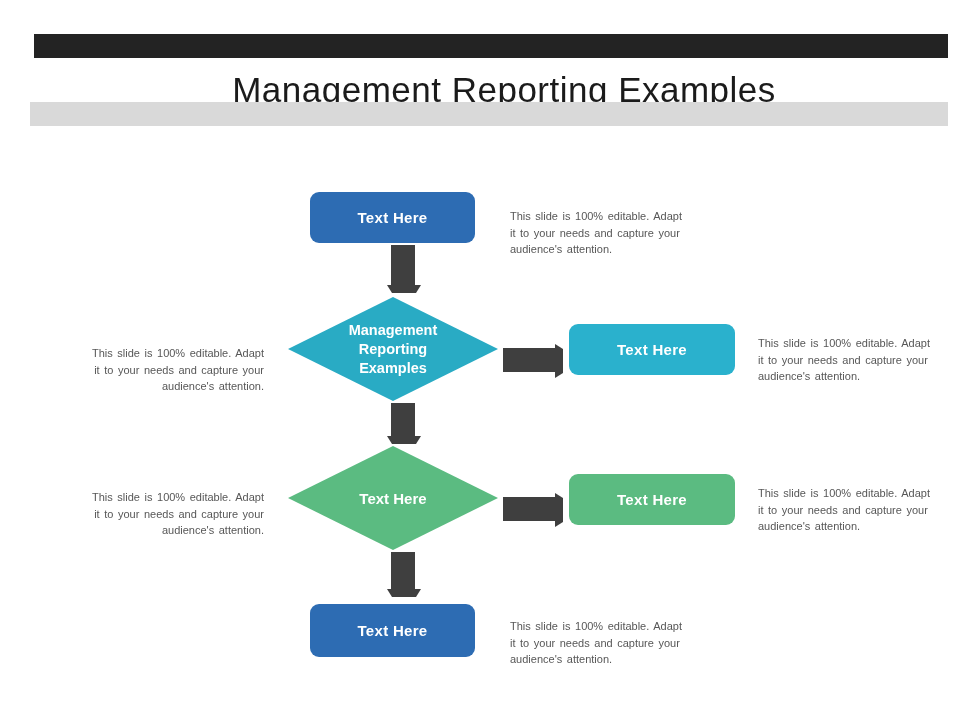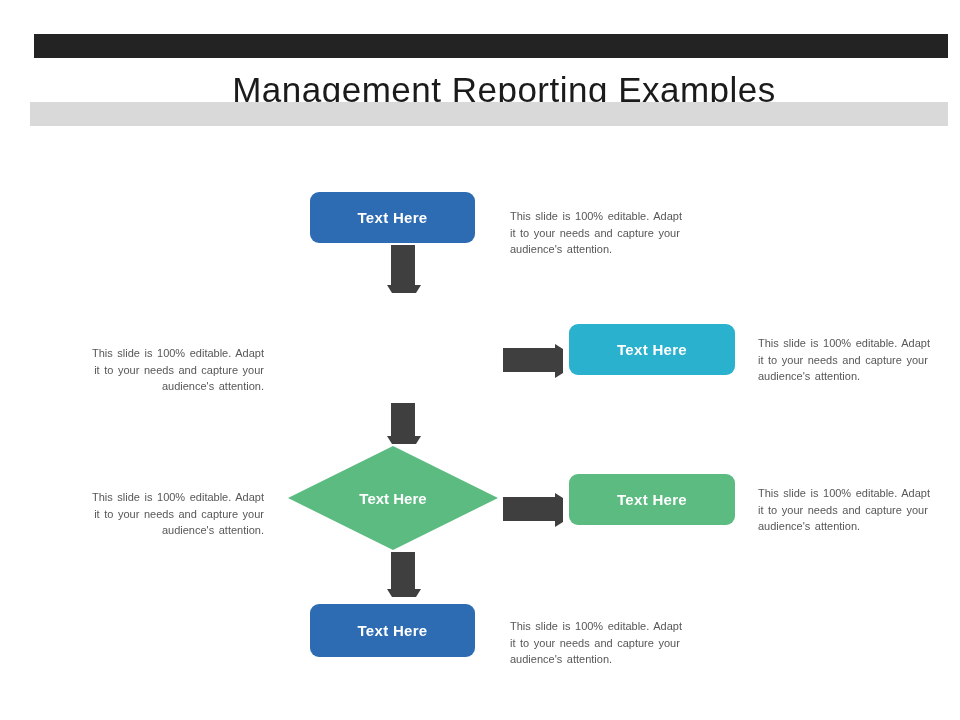--- a/index.html
+++ b/index.html
@@ -141,20 +141,25 @@
   </div>
   <div class="caption cap-top">This slide is 100% editable. Adapt
 it to your needs and capture your
 audience's attention.</div>
 
   <div>
     <div class="arrow-shaft-v" style="top:221px;height:40px;"></div>
     <div class="arrow-head-down" style="top:261px;"></div>
   </div>
 
+  <div class="diamond center-diamond">
+    <span>Management
+Reporting
+Examples</span>
+  </div>
   <div class="caption align-right cap-mid-left">This slide is 100% editable. Adapt
 it to your needs and capture your
 audience's attention.</div>
 
   <div>
     <div class="arrow-shaft-h" style="top:324px;"></div>
     <div class="arrow-head-right" style="top:320px;"></div>
   </div>
 
   <div class="flow-box box-teal teal-box">

